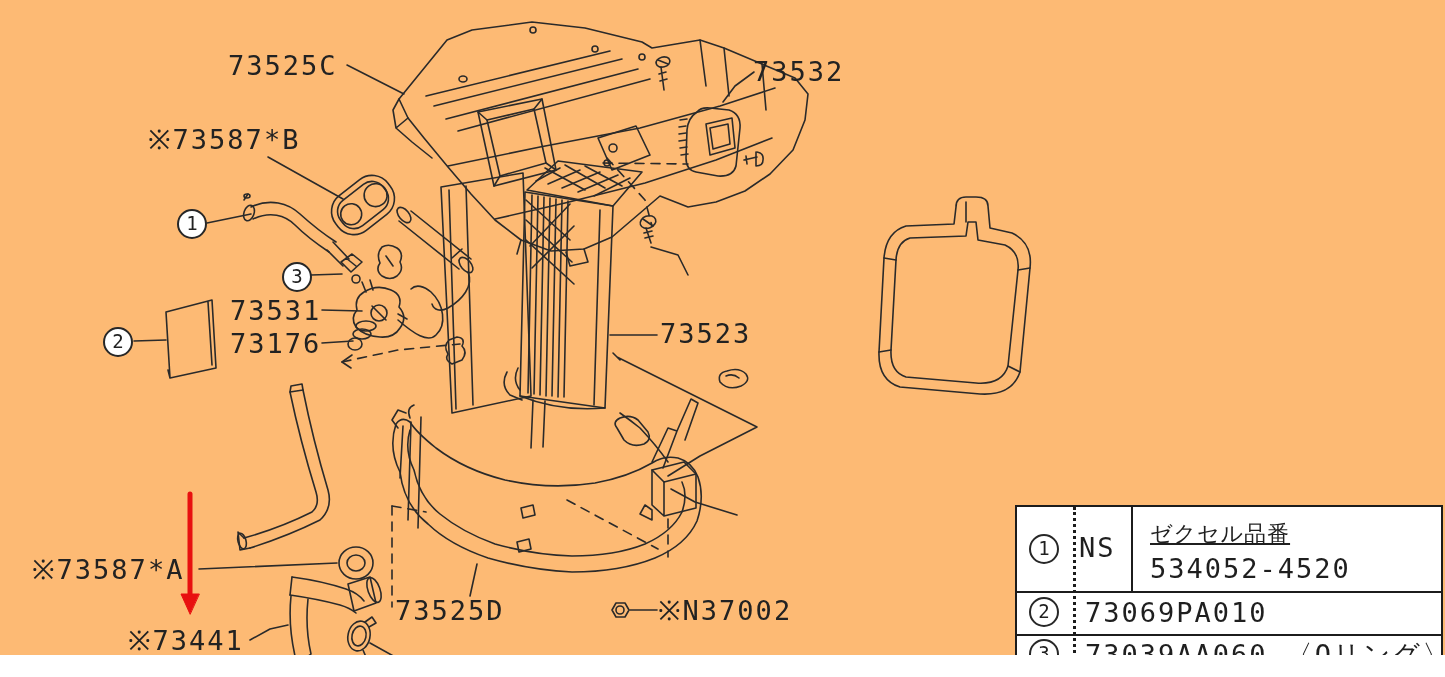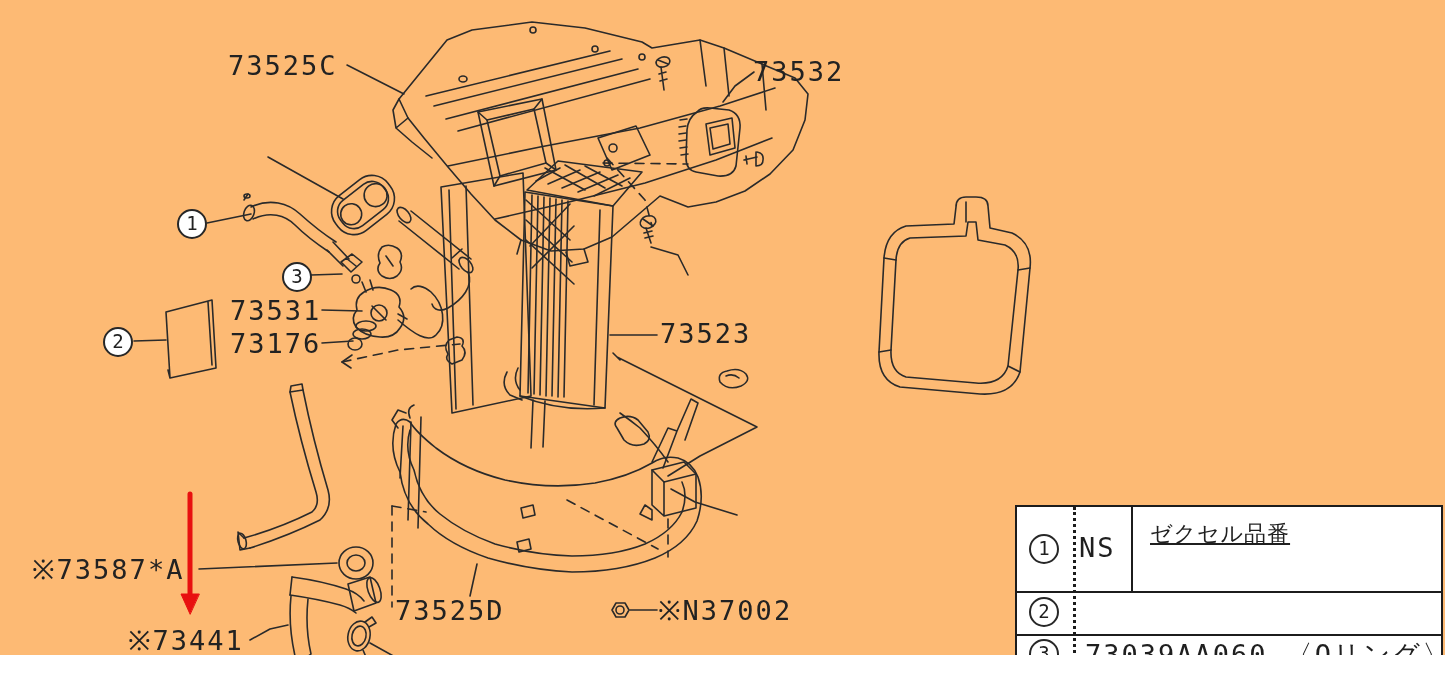--- a/index.html
+++ b/index.html
@@ -211,20 +211,21 @@
     <path d="M190,494 L190,596" stroke-width="5"></path>
     <path d="M190,614 L181,594 L199,594 Z" fill="#e8100f" stroke-width="1"></path>
   </g>
 
   <g stroke="#c6c6c6" stroke-width="5" opacity="0.6">
     <path d="M404,668 L466,663 M488,667 L556,669 M578,665 L636,669 M658,661 L716,665 M740,659 L800,663 M818,661 L838,663"></path>
   </g>
 </svg>
 
 <div class="plabel" style="left:228px;top:52px">73525C</div>
+<div class="plabel" style="left:148px;top:126px">※73587*B</div>
 <div class="plabel" style="left:753px;top:58px">73532</div>
 <div class="plabel" style="left:660px;top:320px">73523</div>
 <div class="plabel" style="left:230px;top:297px">73531</div>
 <div class="plabel" style="left:230px;top:330px">73176</div>
 <div class="plabel" style="left:32px;top:556px">※73587*A</div>
 <div class="plabel" style="left:128px;top:627px">※73441</div>
 <div class="plabel" style="left:395px;top:597px">73525D</div>
 <div class="plabel" style="left:658px;top:597px">※N37002</div>
 
 <div class="callout" style="left:177px;top:209px">1</div>
@@ -233,20 +234,22 @@
 
 <div class="legend">
   <div class="lt-dot"></div>
   <div class="lt-h1"></div>
   <div class="lt-h2"></div>
   <div class="lt-sub"></div>
 
   <div class="lt-circle" style="left:12px;top:27px">1</div>
   <div class="lt-txt" style="left:62px;top:27px">NS</div>
   <div class="lt-cjk" style="left:133px;top:16px">ゼクセル品番</div>
+  <div class="lt-txt" style="left:133px;top:48px">534052-4520</div>
 
   <div class="lt-circle" style="left:12px;top:90px">2</div>
+  <div class="lt-txt" style="left:68px;top:92px">73069PA010</div>
 
   <div class="lt-circle" style="left:12px;top:132px">3</div>
   <div class="lt-txt" style="left:68px;top:134px">73039AA060 〈Oリング〉</div>
 </div>
 
 </div>
 
 </body></html>

